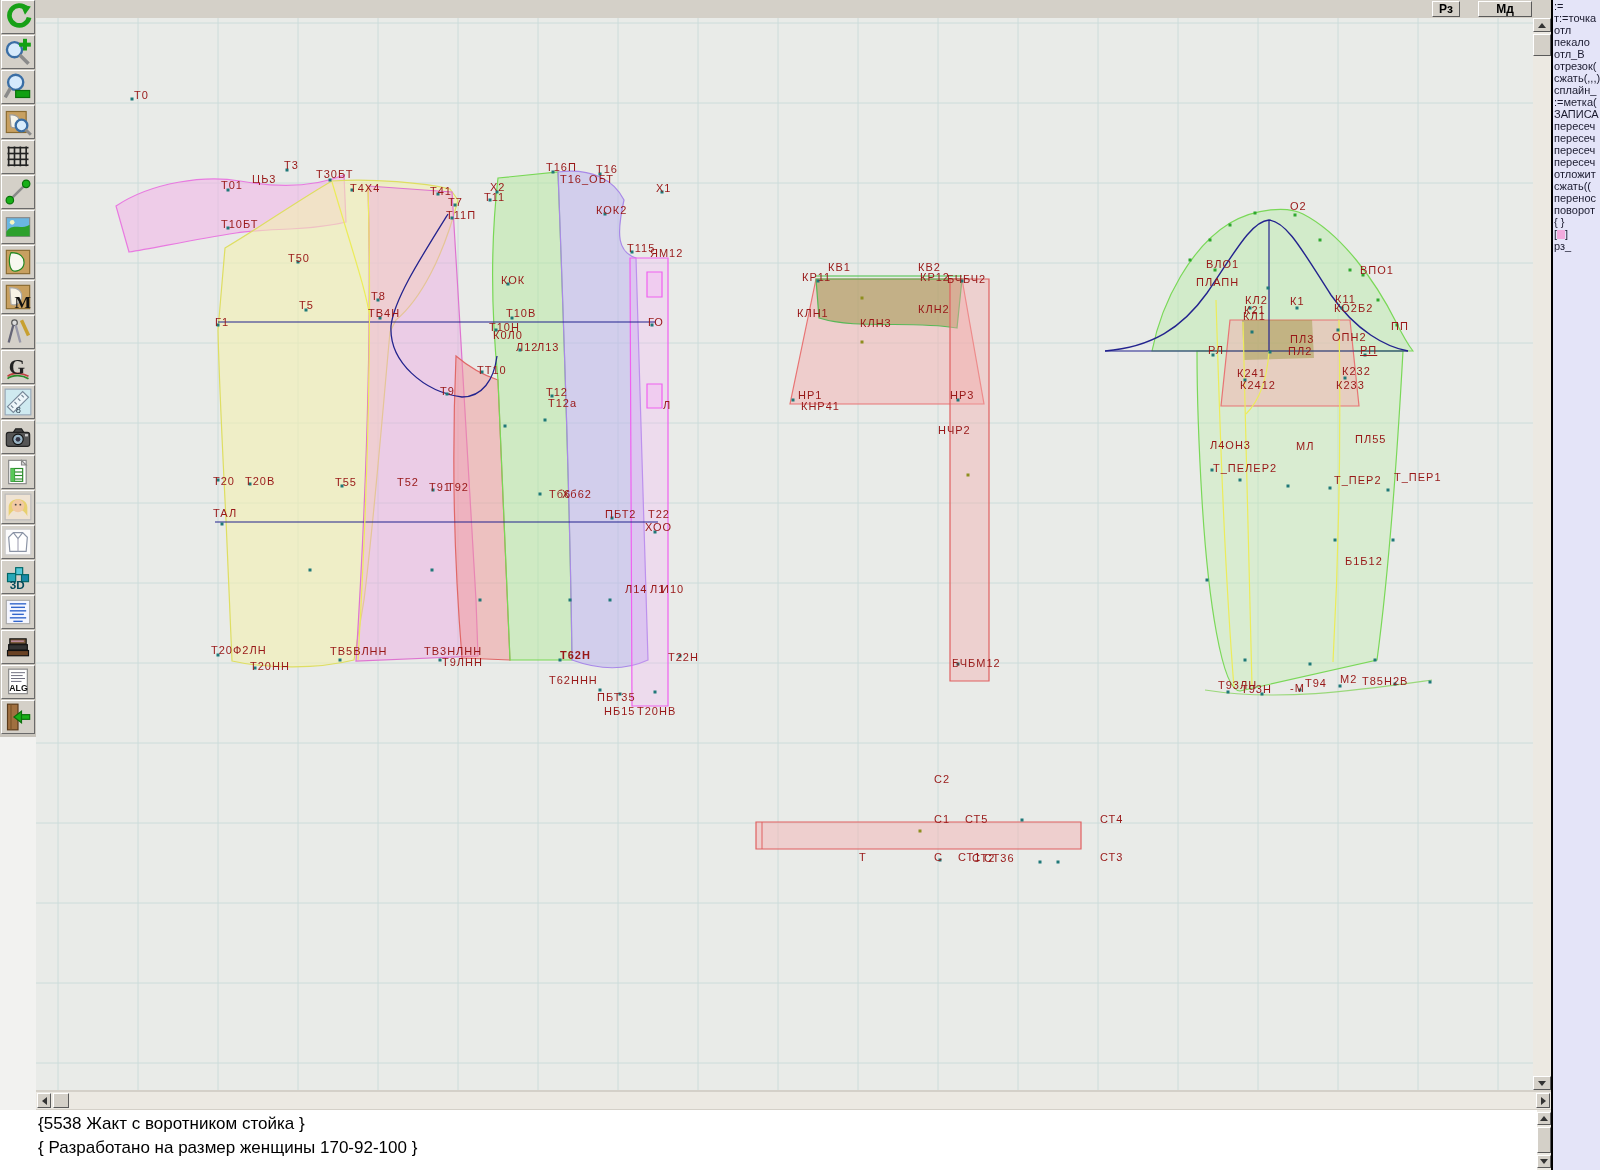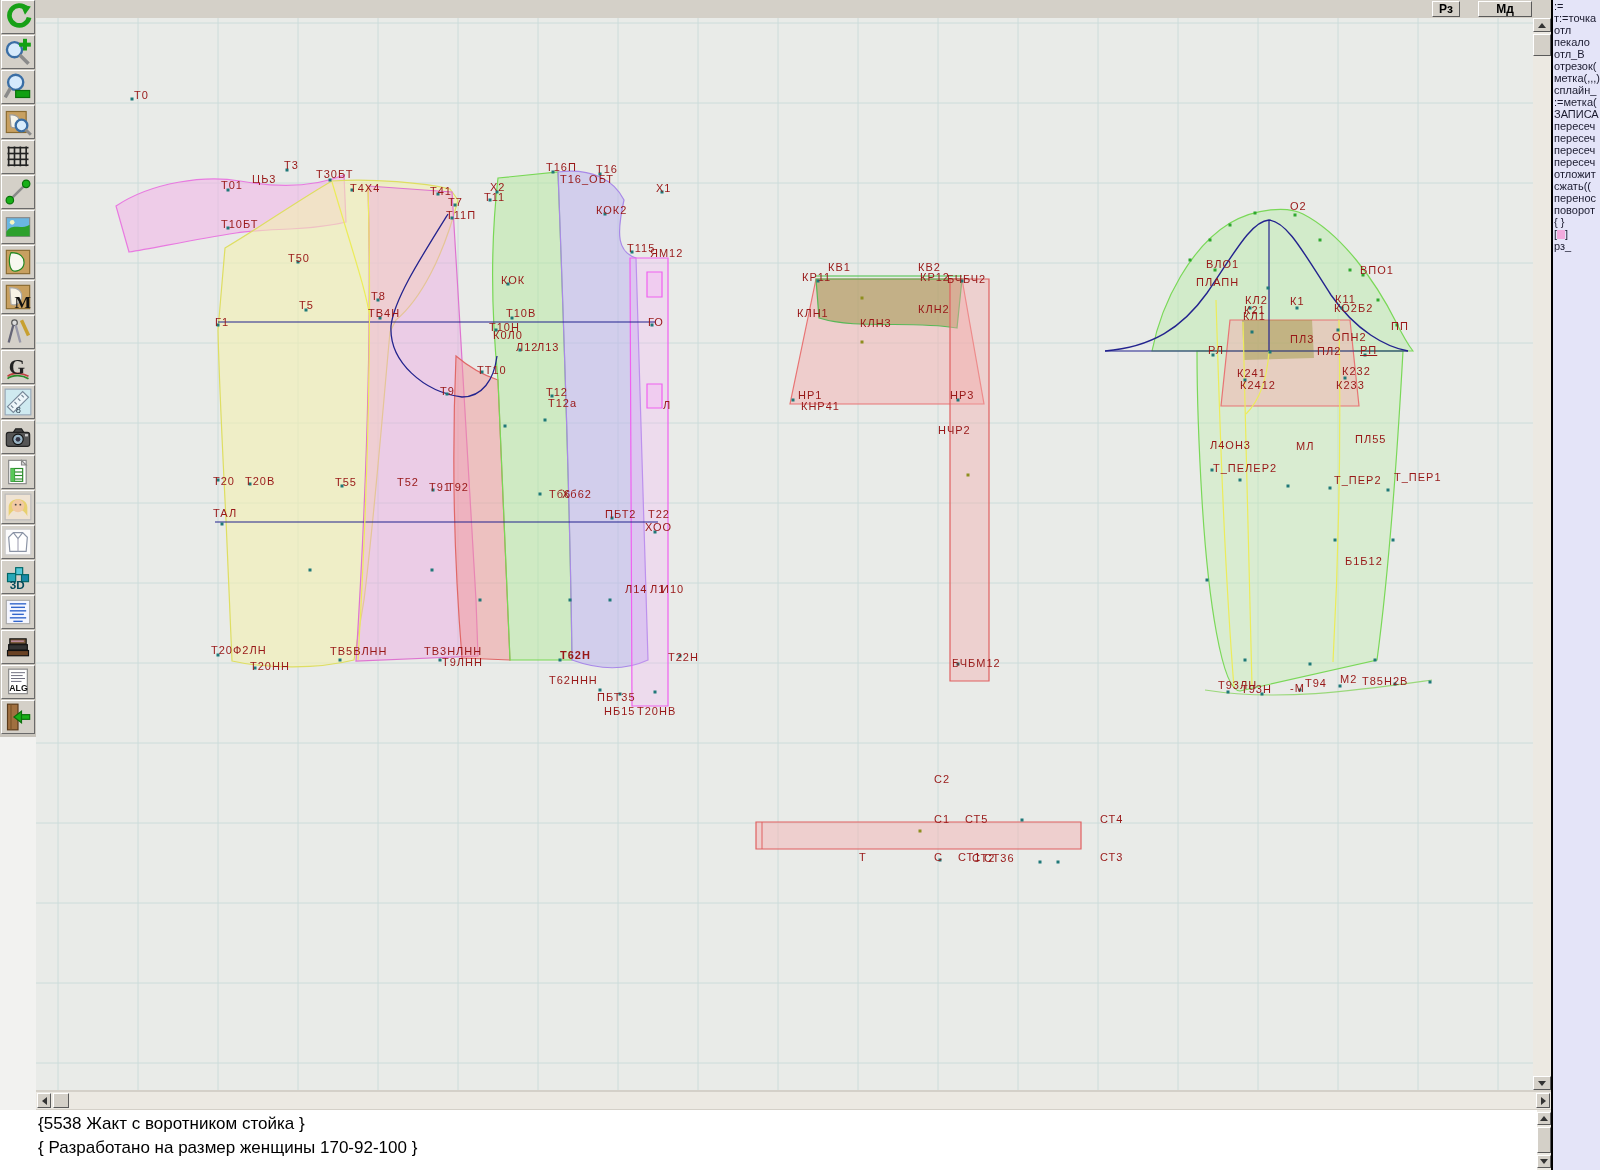--- a/index.html
+++ b/index.html
@@ -514,21 +514,21 @@
         <div class="clabel" style="left: 1324px; top: 247px;">ВПО1</div>
         <div class="clabel" style="left: 1209px; top: 277px;">КЛ2</div>
         <div class="clabel" style="left: 1254px; top: 278px;">К1</div>
         <div class="clabel" style="left: 1299px; top: 276px;">К11</div>
         <div class="clabel" style="left: 1208px; top: 287px;">К21</div>
         <div class="clabel" style="left: 1298px; top: 285px;">КО2Б2</div>
         <div class="clabel" style="left: 1207px; top: 293px;">КЛ1</div>
         <div class="clabel" style="left: 1296px; top: 314px;">ОПН2</div>
         <div class="clabel" style="left: 1355px; top: 303px;">ПП</div>
         <div class="clabel" style="left: 1254px; top: 316px;">ПЛ3</div>
-        <div class="clabel" style="left: 1252px; top: 328px; margin-left: 29px;">ПЛ2</div>
+        <div class="clabel" style="left: 1252px; top: 328px;">ПЛ2</div>
         <div class="clabel" style="left: 1172px; top: 327px;">РЛ</div>
         <div class="clabel" style="left: 1324px; top: 327px; text-decoration: underline;">РП</div>
         <div class="clabel" style="left: 1201px; top: 350px;">К241</div>
         <div class="clabel" style="left: 1204px; top: 362px;">К2412</div>
         <div class="clabel" style="left: 1306px; top: 348px;">К232</div>
         <div class="clabel" style="left: 1300px; top: 362px;">К233</div>
         <div class="clabel" style="left: 1174px; top: 422px;">Л4ОН3</div>
         <div class="clabel" style="left: 1260px; top: 423px;">МЛ</div>
         <div class="clabel" style="left: 1319px; top: 416px;">ПЛ55</div>
         <div class="clabel" style="left: 1177px; top: 445px;">Т_ПЕЛЕР2</div>
@@ -578,21 +578,21 @@
       </div>
   </div>
 
   <div id="panel">
       <div class="cmd">:=</div>
       <div class="cmd">т:=точка</div>
       <div class="cmd">отл</div>
       <div class="cmd">пекало</div>
       <div class="cmd">отл_В</div>
       <div class="cmd">отрезок(</div>
-      <div class="cmd">метка(,,,)</div>
+      <div class="cmd">сжать(,,,)</div>
       <div class="cmd">сплайн_</div>
       <div class="cmd">:=метка(</div>
       <div class="cmd">ЗАПИСА</div>
       <div class="cmd">пересеч</div>
       <div class="cmd">пересеч</div>
       <div class="cmd">пересеч</div>
       <div class="cmd">пересеч</div>
       <div class="cmd">отложит</div>
       <div class="cmd">сжать((</div>
       <div class="cmd">перенос</div>

